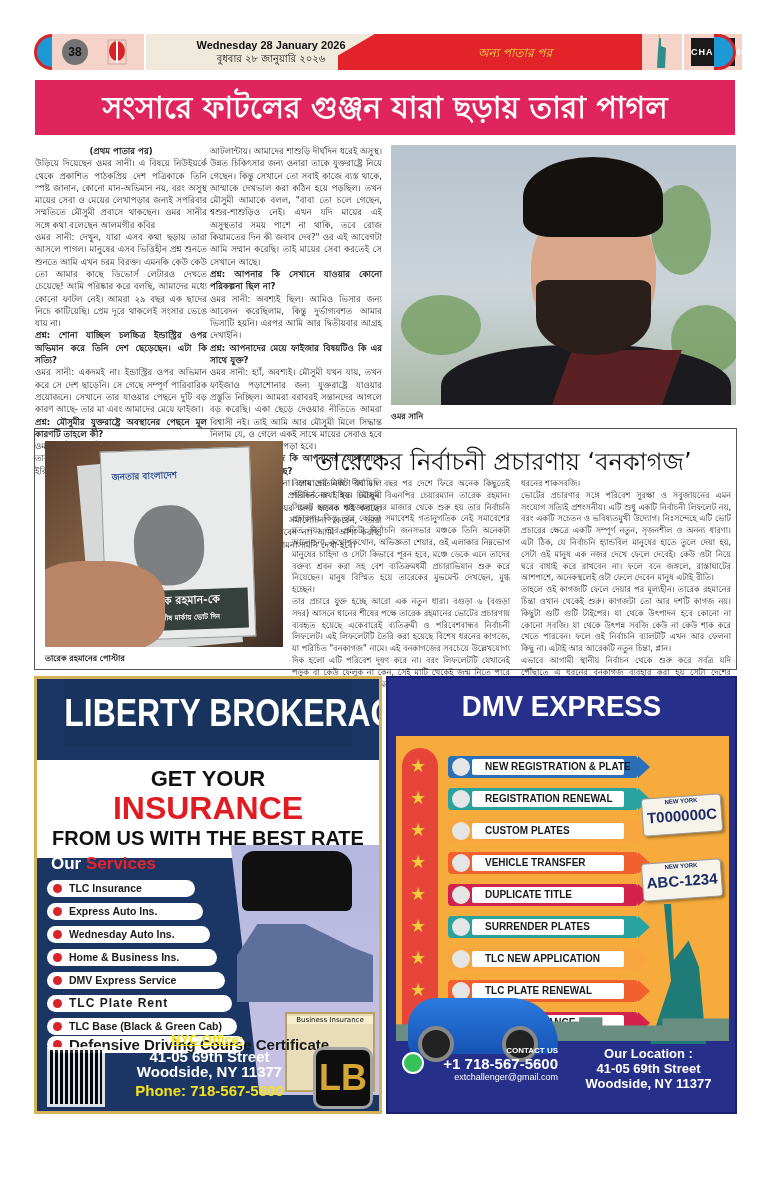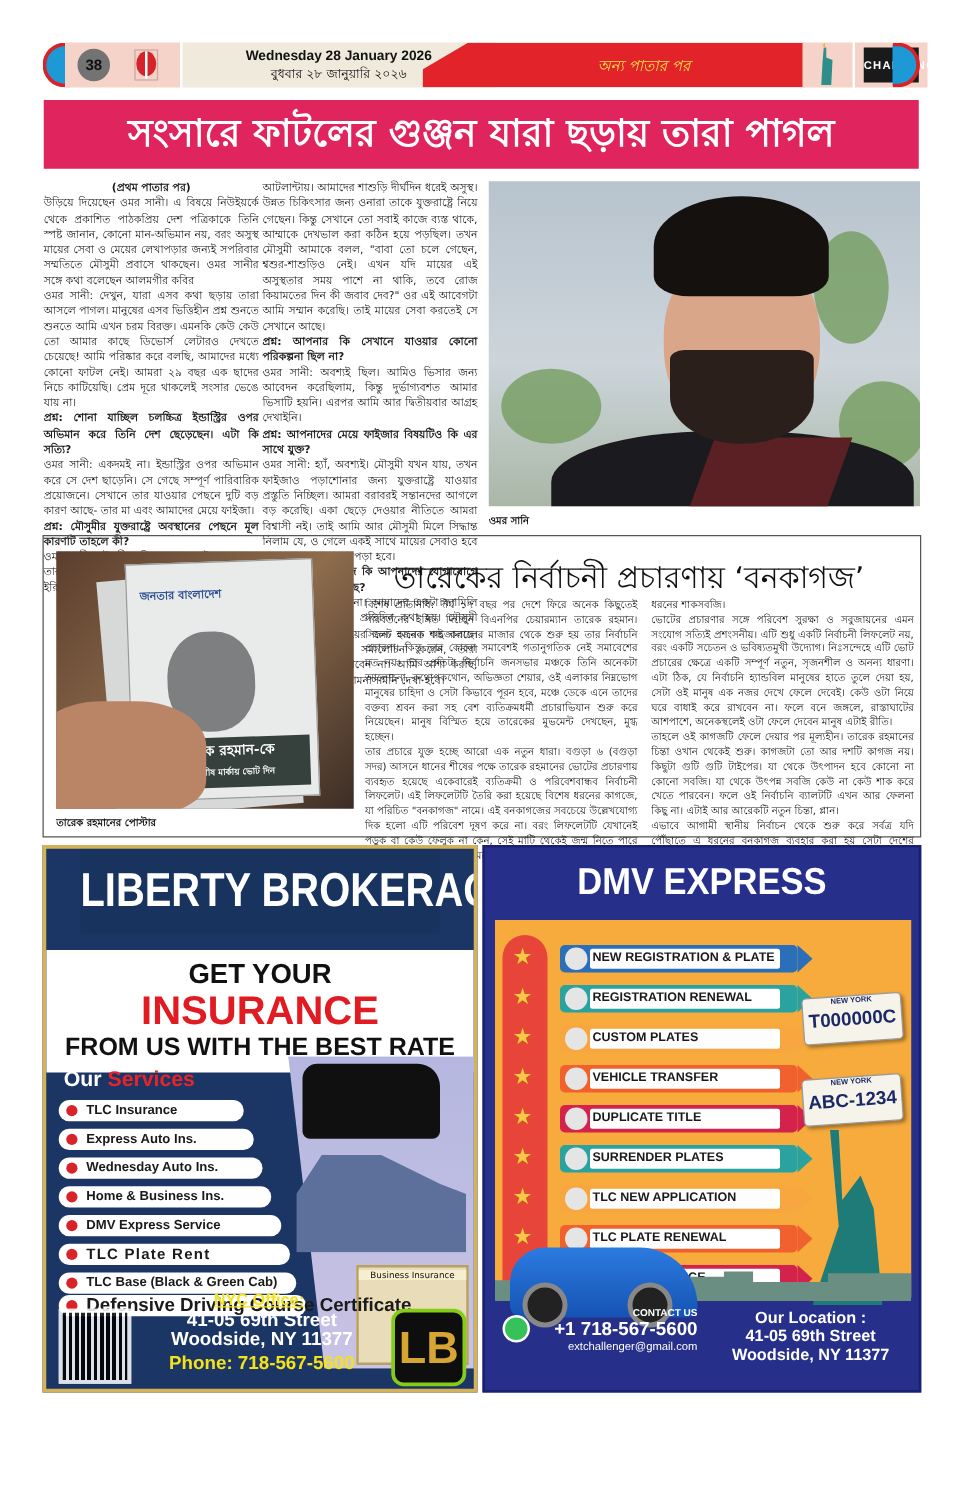--- a/index.html
+++ b/index.html
@@ -68,32 +68,32 @@
   .ad1-our { position: absolute; left: 14px; top: 175px; font: bold 17px "Liberation Sans", sans-serif; color: #fff; }
   .ad1-our b { color: #e8242b; }
   .ad1-svc { position: absolute; left: 10px; height: 17px; background: #fff; border-radius: 10px; font: bold 10.5px "Liberation Sans", sans-serif; color: #1a1a1a; line-height: 17px; padding-left: 22px; white-space: nowrap; }
   .ad1-svc::before { content: ""; position: absolute; left: 6px; top: 4px; width: 9px; height: 9px; border-radius: 50%; background: #d8232a; }
   .ad1-nyc { position: absolute; left: 134px; top: 353px; color: #f4e21c; font: bold 13px "Liberation Sans", sans-serif; text-decoration: underline; }
   .ad1-addr { position: absolute; left: 80px; top: 370px; width: 185px; text-align: center; color: #fff; font: bold 15px "Liberation Sans", sans-serif; line-height: 15px; }
   .ad1-phone { position: absolute; left: 80px; top: 403px; width: 185px; text-align: center; color: #f4e21c; font: bold 15px "Liberation Sans", sans-serif; }
   .ad1-qr { position: absolute; left: 10px; top: 368px; width: 58px; height: 60px; background:
       repeating-linear-gradient(90deg, #000 0 3px, #fff 3px 5px),
       #fff; border: 3px solid #fff; opacity: .85; }
-  .ad1-lb { position: absolute; left: 276px; top: 368px; width: 60px; height: 62px; background: #0e0e0e; border: 3px solid #84cc16; border-radius: 10px; color: #d6a534; font: bold 36px "Liberation Sans", sans-serif; text-align: center; line-height: 56px; }
+  .ad1-lb { position: absolute; left: 276px; top: 368px; width: 60px; height: 62px; background: #0e0e0e; border: 3px solid #a3a3a3; border-radius: 10px; color: #d6a534; font: bold 36px "Liberation Sans", sans-serif; text-align: center; line-height: 56px; }
 
   
   .ad2 { position: absolute; left: 386px; top: 676px; width: 351px; height: 438px; background: #262f8a; border: 2px solid #1a2070; overflow: hidden; }
   .ad2-title { position: absolute; left: 0; top: 0; width: 100%; height: 56px; color: #fff; font: bold 30px "Liberation Sans", sans-serif; text-align: center; line-height: 56px; transform: scaleX(.92); }
   .ad2-body { position: absolute; left: 8px; top: 58px; width: 333px; height: 302px; background: #f6ab3c; }
   .ad2-rail { position: absolute; left: 14px; top: 70px; width: 36px; height: 295px; background: #e8453a; border-radius: 18px; }
   .ad2-star { position: absolute; left: 22px; color: #f6c844; font-size: 18px; text-shadow: 0 0 1px #a07000; }
   .ad2-item { position: absolute; left: 60px; width: 190px; height: 22px; border-radius: 4px; }
   .ad2-item::after { content: ""; position: absolute; right: -12px; top: 0; border-left: 12px solid; border-left-color: inherit; border-top: 11px solid transparent; border-bottom: 11px solid transparent; }
   .ad2-item .dot { position: absolute; left: 4px; top: 2px; width: 18px; height: 18px; border-radius: 50%; background: #e5e5e5; }
-  .ad2-item .lbl { position: absolute; left: 24px; top: 3px; right: 14px; height: 16px; background: #fff; border-radius: 2px; font: bold 10px "Liberation Sans", sans-serif; line-height: 16px; padding-left: 2px; color: #1a1a1a; white-space: nowrap; }
+  .ad2-item .lbl { position: absolute; left: 24px; top: 3px; right: 14px; height: 16px; background: #fff; border-radius: 2px; font: bold 10px "Liberation Sans", sans-serif; line-height: 16px; padding-left: 13px; color: #1a1a1a; white-space: nowrap; }
   .plate { position: absolute; background: #f5f3ea; border: 1px solid #999; border-radius: 4px; text-align: center; color: #1b2a66; font: bold 15px "Liberation Sans", sans-serif; line-height: 22px; transform: rotate(-4deg); box-shadow: 2px 2px 3px rgba(0,0,0,.35); }
   .plate small { display: block; font-size: 6px; line-height: 8px; color: #1b2a66; }
   .ad2-statue { position: absolute; left: 262px; top: 226px; width: 70px; height: 140px; background: #1f7b78; clip-path: polygon(20% 0, 30% 0, 34% 40%, 55% 26%, 70% 45%, 80% 100%, 0 100%, 30% 55%); }
   .ad2-sky { position: absolute; left: 8px; top: 335px; width: 333px; height: 28px; background: #6a8e82; clip-path: polygon(0 40%, 10% 40%, 10% 10%, 18% 10%, 18% 50%, 30% 50%, 30% 0, 36% 0, 36% 30%, 55% 30%, 55% 15%, 62% 15%, 62% 45%, 80% 45%, 80% 20%, 100% 20%, 100% 100%, 0 100%); }
   .ad2-car { position: absolute; left: 20px; top: 320px; width: 150px; height: 56px; background: linear-gradient(180deg, #2c7be0, #1553b4); border-radius: 30px 50px 10px 10px; }
   .ad2-car::before, .ad2-car::after { content: ""; position: absolute; bottom: -8px; width: 28px; height: 28px; background: #222; border-radius: 50%; border: 4px solid #888; }
   .ad2-car::before { left: 10px; } .ad2-car::after { right: 20px; }
   .ad2-contact { position: absolute; left: 10px; top: 368px; width: 160px; color: #fff; text-align: right; }
   .ad2-contact .h { font: bold 8px "Liberation Sans", sans-serif; padding-left: 30px; }
   .ad2-contact .ph { font: bold 15px "Liberation Sans", sans-serif; padding-left: 24px; }

